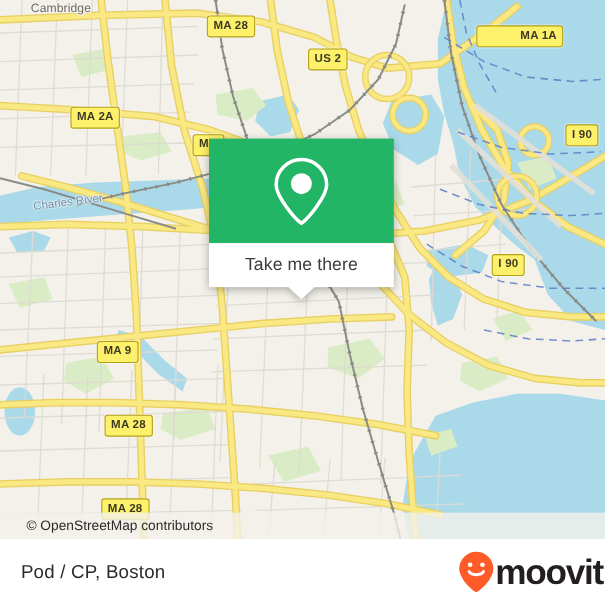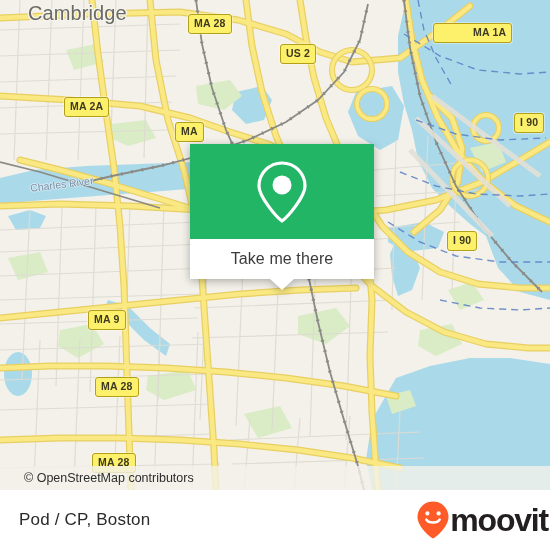--- a/index.html
+++ b/index.html
@@ -32,21 +32,21 @@
 
   
   .map-label {
     position: absolute;
     font-family: "Liberation Sans", sans-serif;
     color: #5b5b55;
     white-space: nowrap;
     pointer-events: none;
   }
   .place-label {
-    font-size: 20px;
+    font-size: 11px;
     color: #6a6a62;
     letter-spacing: .1px;
     text-shadow:
       -1.2px 0 #f5f3ee, 1.2px 0 #f5f3ee, 0 -1.2px #f5f3ee, 0 1.2px #f5f3ee,
       -1px -1px #f5f3ee, 1px -1px #f5f3ee, -1px 1px #f5f3ee, 1px 1px #f5f3ee;
   }
   .water-label {
     font-size: 10.5px;
     color: #7d8fa6;
     font-style: normal;
@@ -87,22 +87,22 @@
   #attribution .attr-text {
     font-size: 12.5px;
     color: #2c2c2c;
     font-family: "Liberation Sans", sans-serif;
   }
 
   
   #callout {
     position: absolute;
     left: 190px;
-    top: 144px;
-    width: 184px;
+    top: 126px;
+    width: 168px;
     filter: drop-shadow(0 2px 4px rgba(0,0,0,0.30));
   }
   #callout-top {
     height: 95px;
     background: #23b566;
     display: flex;
     align-items: center;
     justify-content: center;
   }
   #callout-bottom {

